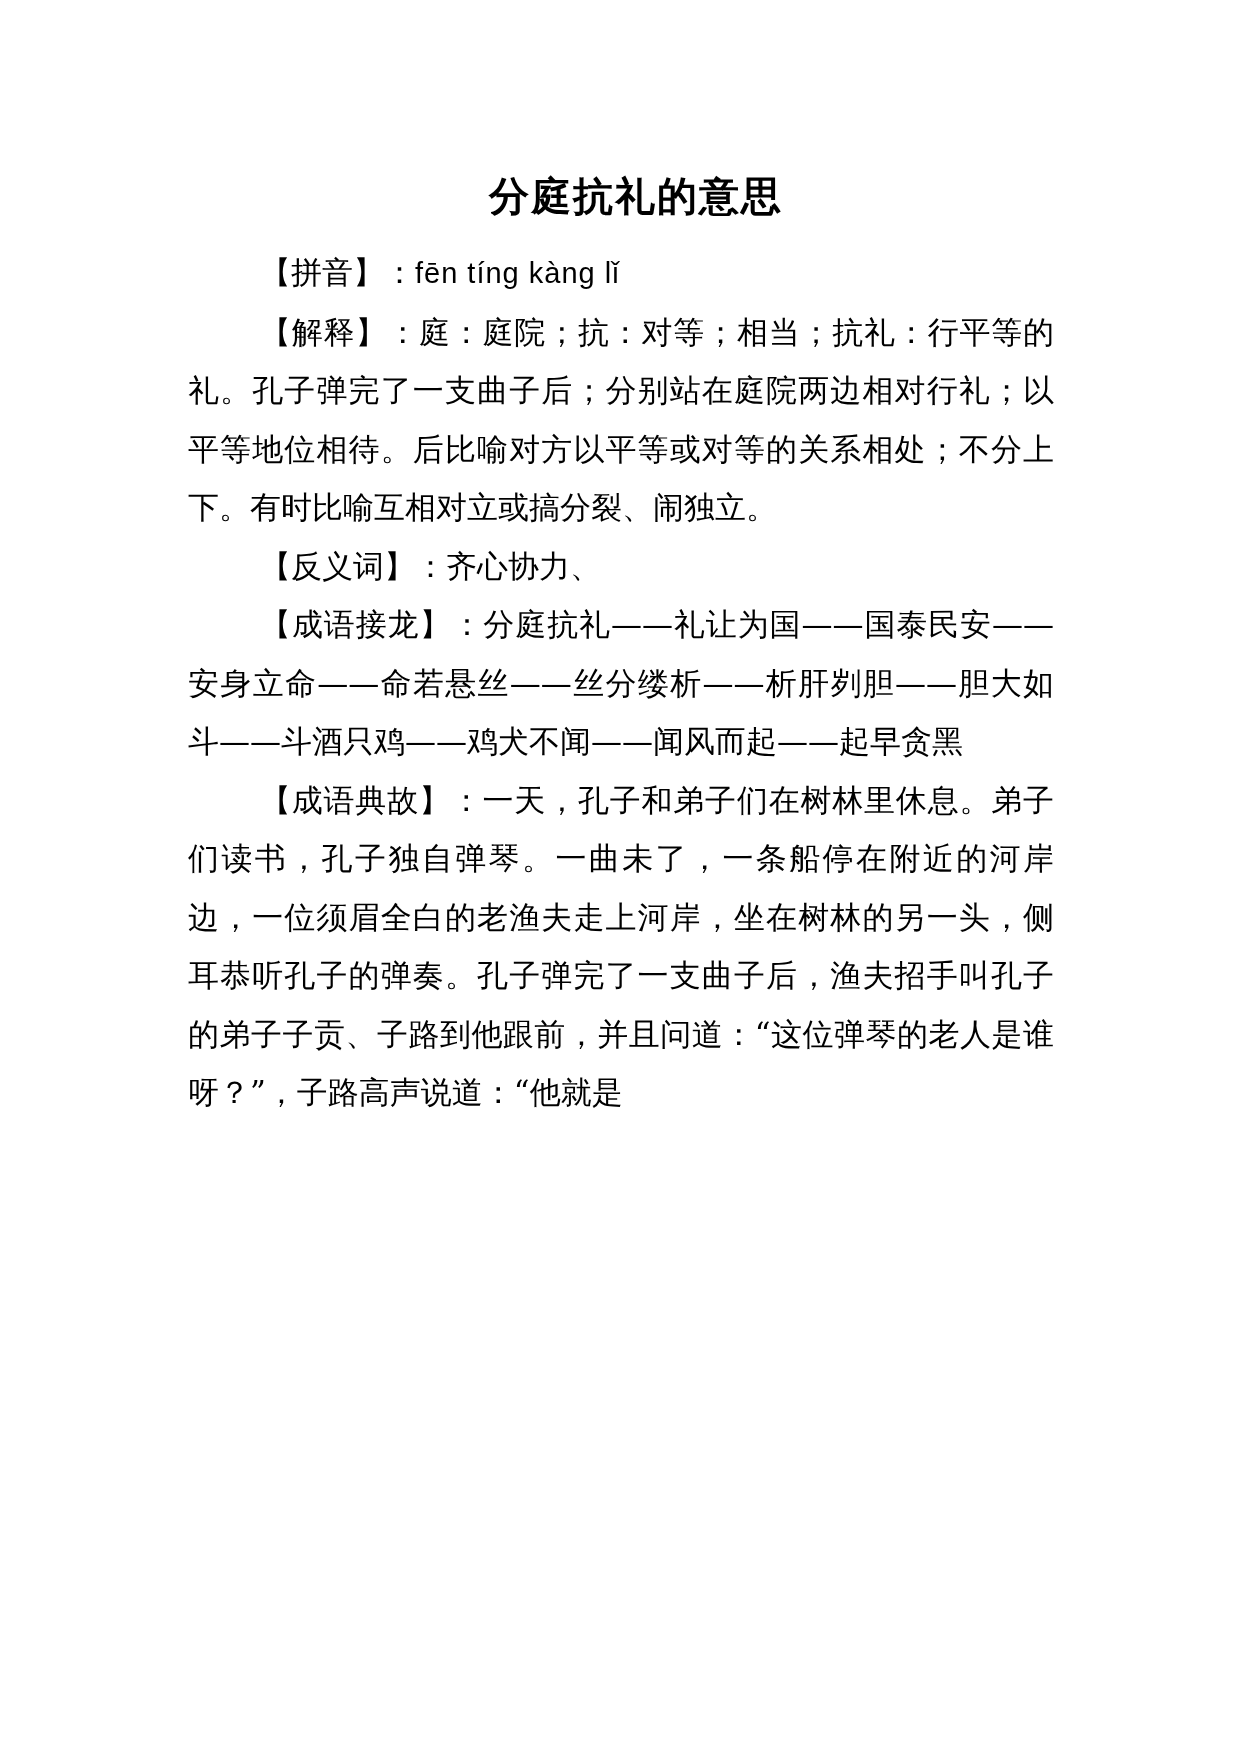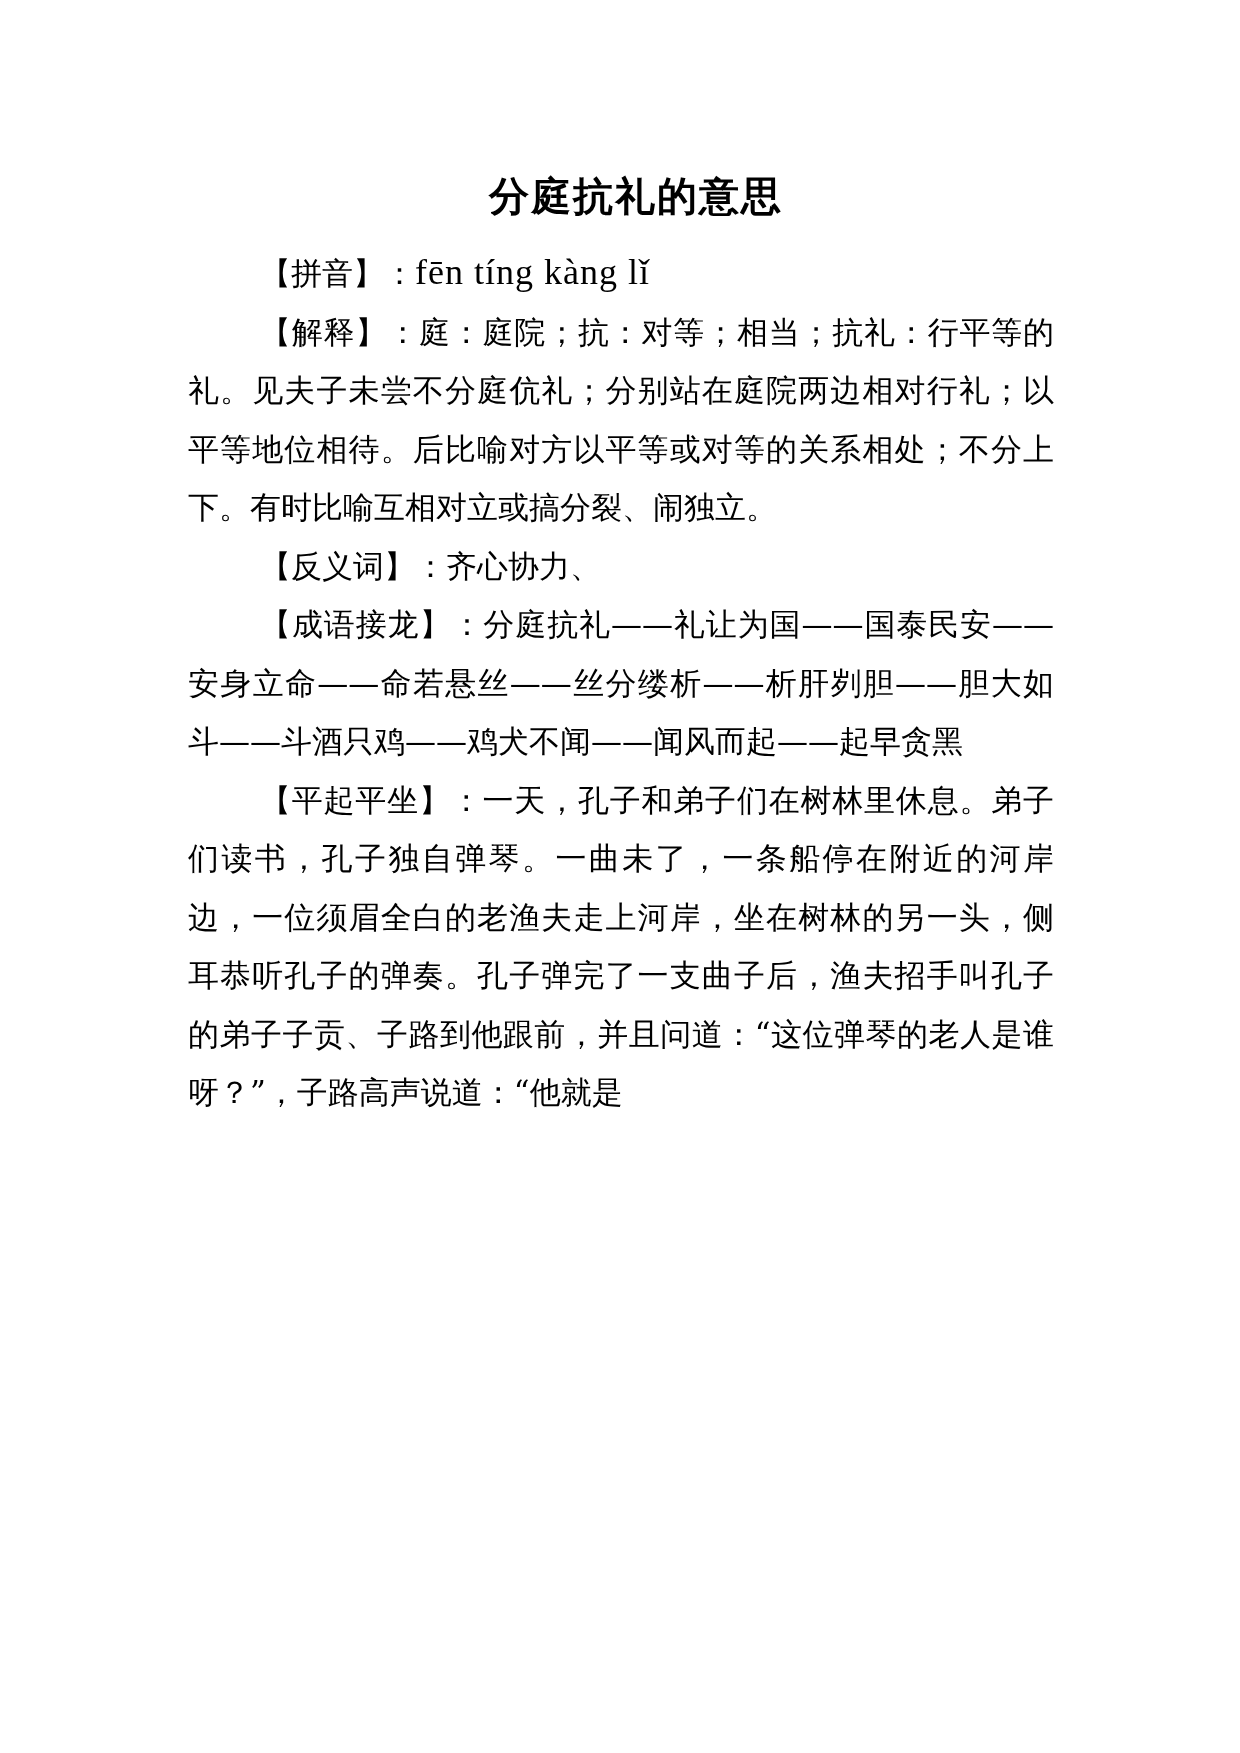--- a/index.html
+++ b/index.html
@@ -43,38 +43,38 @@
     font-size: 31px;
     line-height: 58.5px;
     text-align: justify;
   }
   .para {
     margin: 0;
     text-indent: 72px;
   }
   .label { }
   .pinyin {
-    font-family: Liberation Serif, serif;
-    font-size: 36px;
+    font-family: Liberation Sans, sans-serif;
+    font-size: 29px;
     letter-spacing: 1px;
   }
 </style>
 </head>
 <body>
 
 <div class="page">
   <h1 class="title">分庭抗礼的意思</h1>
 
   <div class="body">
     <p class="para"><span class="label">【拼音】：</span><span class="pinyin">fēn tíng kàng lǐ</span></p>
 
-    <p class="para"><span class="label">【解释】：</span><span>庭：庭院；抗：对等；相当；抗礼：行平等的礼。见夫子未尝不分庭伉礼；分别站在庭院两边相对行礼；以平等地位相待。后比喻对方以平等或对等的关系相处；不分上下。有时比喻互相对立或搞分裂、闹独立。</span></p>
+    <p class="para"><span class="label">【解释】：</span><span>庭：庭院；抗：对等；相当；抗礼：行平等的礼。孔子弹完了一支曲子后；分别站在庭院两边相对行礼；以平等地位相待。后比喻对方以平等或对等的关系相处；不分上下。有时比喻互相对立或搞分裂、闹独立。</span></p>
 
 
     <p class="para"><span class="label">【反义词】：</span><span>齐心协力、</span></p>
 
 
     <p class="para"><span class="label">【成语接龙】：</span><span>分庭抗礼——礼让为国——国泰民安——安身立命——命若悬丝——丝分缕析——析肝刿胆——胆大如斗——斗酒只鸡——鸡犬不闻——闻风而起——起早贪黑</span></p>
 
 
-    <p class="para"><span class="label">【平起平坐】：</span><span>一天，孔子和弟子们在树林里休息。弟子们读书，孔子独自弹琴。一曲未了，一条船停在附近的河岸边，一位须眉全白的老渔夫走上河岸，坐在树林的另一头，侧耳恭听孔子的弹奏。孔子弹完了一支曲子后，渔夫招手叫孔子的弟子子贡、子路到他跟前，并且问道：“这位弹琴的老人是谁呀？”，子路高声说道：“他就是</span></p>
+    <p class="para"><span class="label">【成语典故】：</span><span>一天，孔子和弟子们在树林里休息。弟子们读书，孔子独自弹琴。一曲未了，一条船停在附近的河岸边，一位须眉全白的老渔夫走上河岸，坐在树林的另一头，侧耳恭听孔子的弹奏。孔子弹完了一支曲子后，渔夫招手叫孔子的弟子子贡、子路到他跟前，并且问道：“这位弹琴的老人是谁呀？”，子路高声说道：“他就是</span></p>
   </div>
 </div>
 
 </body></html>

